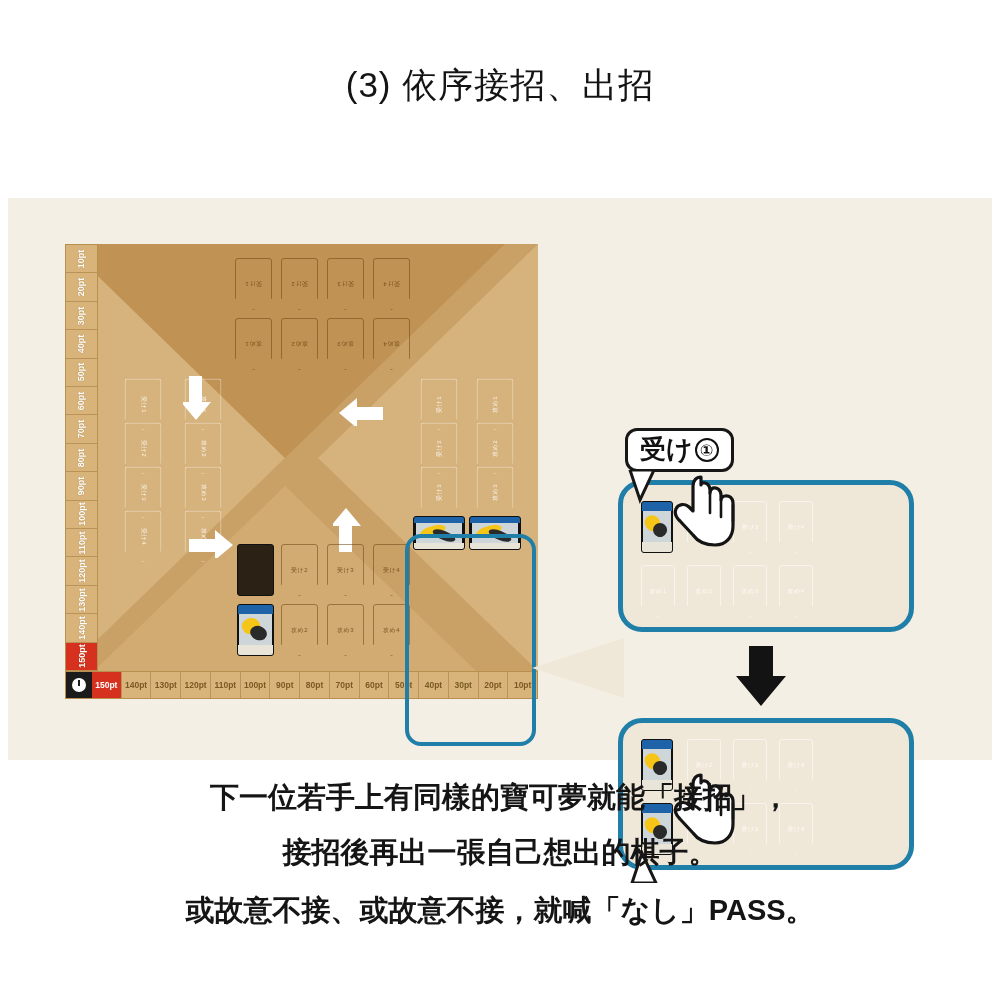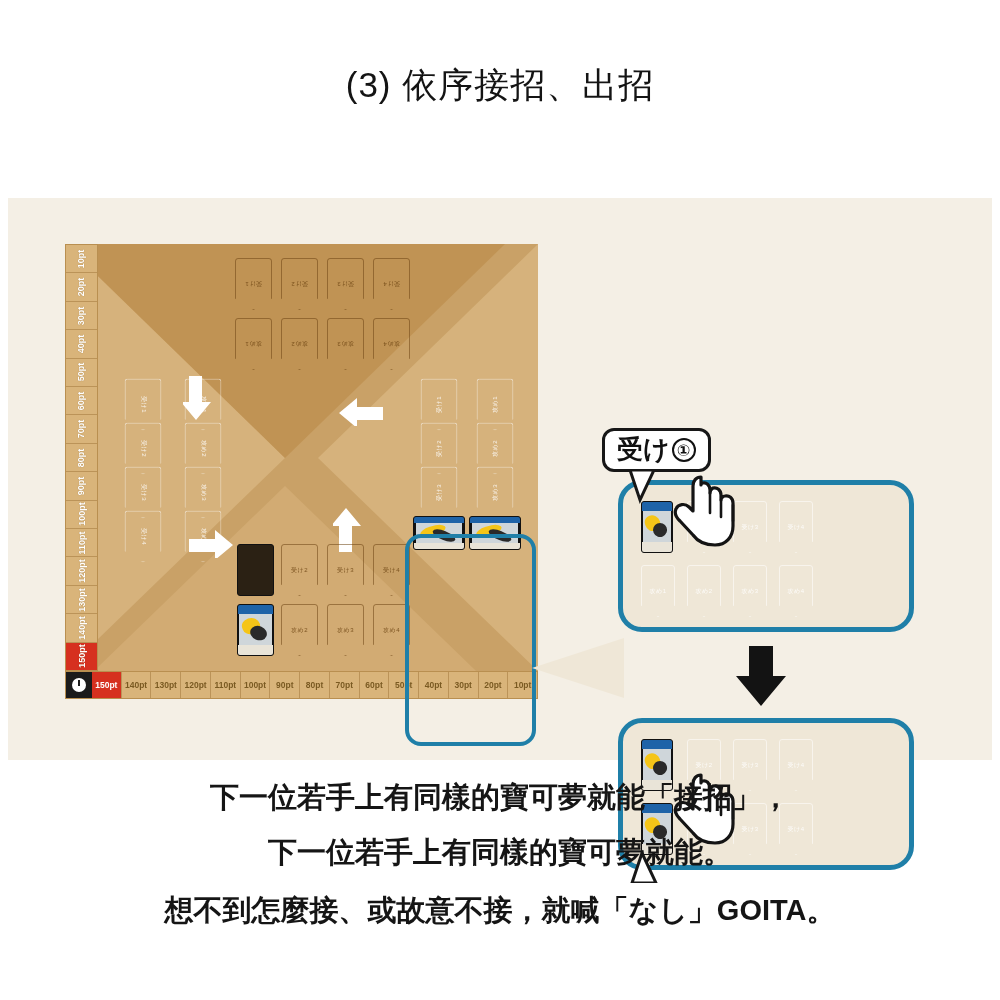--- a/index.html
+++ b/index.html
@@ -535,21 +535,21 @@
         <svg viewBox="0 0 72 78">
           <path d="M36 4 C31 4 28 8 28 13 L28 38 L24 34 C20 30 13 31 11 36 C9 40 11 44 15 48
                    L28 62 C33 69 41 72 50 72 C61 72 68 64 68 53 L68 30 C68 25 64 22 60 23
                    C58 23 56 25 56 27 L56 22 C56 17 52 14 48 15 C46 16 45 18 45 20 L45 17
                    C45 12 41 9 38 10 C37 10 36 11 36 12 Z" fill="#ffffff" stroke="#141414" stroke-width="3.2" stroke-linejoin="round"></path>
           <path d="M45 20 L45 40 M56 27 L56 44 M68 32 L68 48" stroke="#141414" stroke-width="2.6" fill="none" stroke-linecap="round"></path>
         </svg>
       </div>
     </div>
 
-    <div class="callout" style="left:594px; top:230px;">
+    <div class="callout" style="left:617px; top:230px;">
       <span>受け</span><span class="circled">①</span>
     </div>
     <div class="callout-tail" style="left:620px; top:272px;">
       <svg viewBox="0 0 40 40">
           <path d="M2 0 L26 0 L12 30 Z" fill="#ffffff" stroke="#171717" stroke-width="3"></path>
         </svg>
     </div>
 
     <div class="mid-arrow">
       <svg viewBox="0 0 54 60">
@@ -607,16 +607,16 @@
 
     <div class="callout-tail" style="left: 622px; top: 645px; transform: scaleY(-1);">
       <svg viewBox="0 0 40 40">
           <path d="M2 0 L26 0 L12 30 Z" fill="#ffffff" stroke="#171717" stroke-width="3"></path>
         </svg>
     </div>
 
   </div>
 
   <div class="caption cap1">下一位若手上有同樣的寶可夢就能「接招」，</div>
-  <div class="caption cap2">下一位若手上有同樣的寶可夢就能。</div>
-  <div class="caption cap3">想不到怎麼接、或故意不接，就喊「なし」GOITA。</div>
+  <div class="caption cap2">接招後再出一張自己想出的棋子。</div>
+  <div class="caption cap3">或故意不接、或故意不接，就喊「なし」PASS。</div>
 
 </div>
 
 </body></html>

